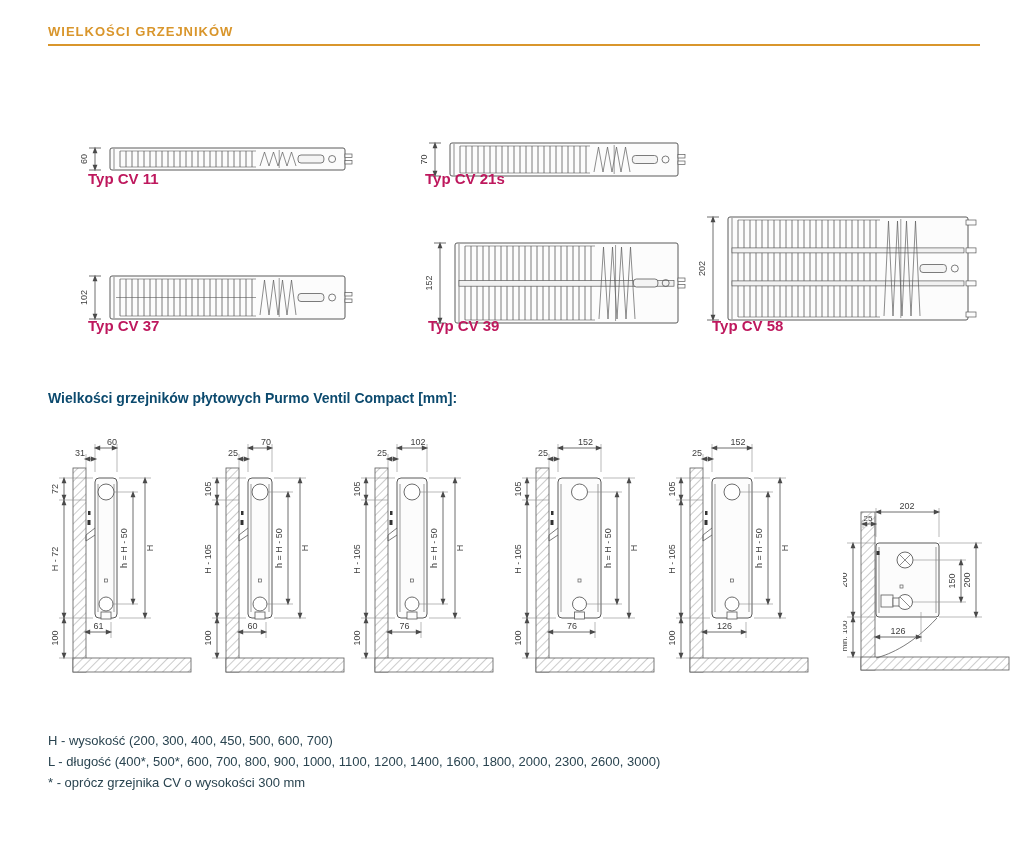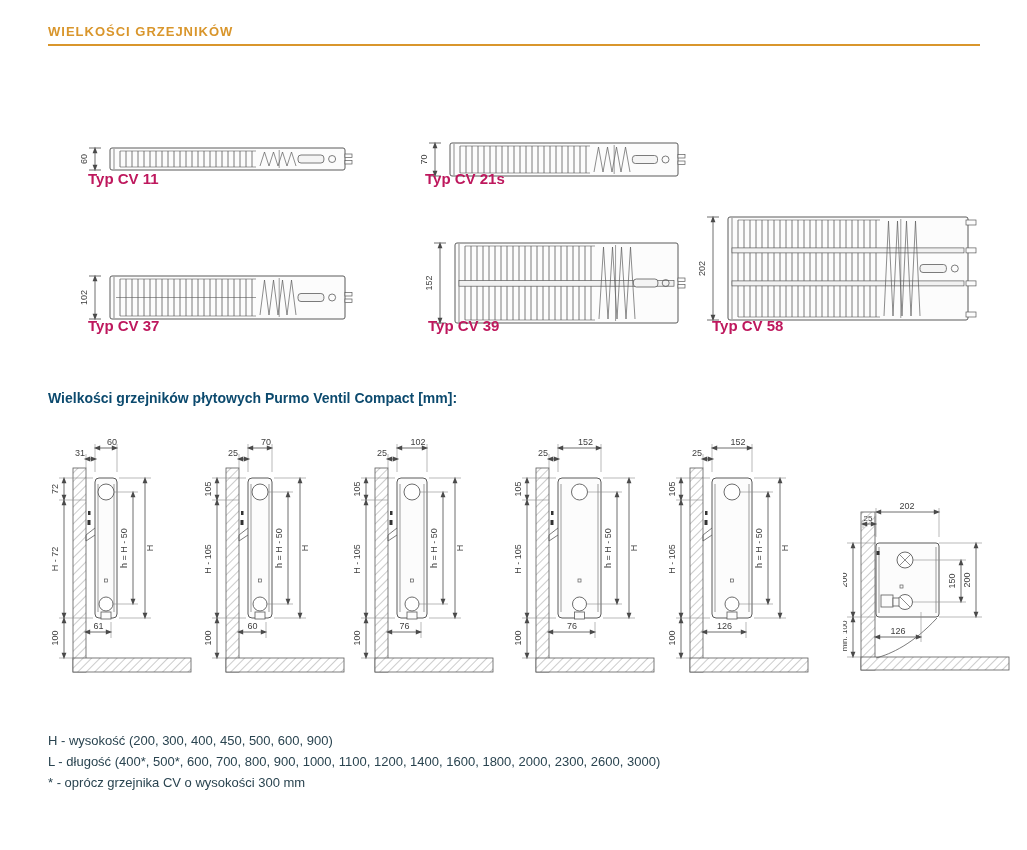--- a/index.html
+++ b/index.html
@@ -471,17 +471,17 @@
         <line x1="118" y1="90" x2="118" y2="128" stroke="#4a4a4a" stroke-width="0.8" marker-start="url(#c)" marker-end="url(#c)"></line>
         <text class="dim" x="112" y="109" transform="rotate(-90 112 109)" text-anchor="middle">150</text>
         <line x1="133" y1="73" x2="133" y2="143" stroke="#4a4a4a" stroke-width="0.8" marker-start="url(#c)" marker-end="url(#c)"></line>
         <text class="dim" x="127" y="108" transform="rotate(-90 127 108)" text-anchor="middle">200</text>
         <line x1="78" y1="140" x2="78" y2="170" stroke="#8a8a8a" stroke-width="0.6"></line>
         <line x1="34" y1="165" x2="76" y2="165" stroke="#4a4a4a" stroke-width="0.8" marker-start="url(#c)" marker-end="url(#c)"></line>
         <text class="dim" x="55" y="162" text-anchor="middle">126</text>
       </svg></div>
 
   <div class="legend">
-    <div>H - wysokość (200, 300, 400, 450, 500, 600, 900)</div>
+    <div>H - wysokość (200, 300, 400, 450, 500, 600, 700)</div>
     <div>L - długość (400*, 500*, 600, 700, 800, 900, 1000, 1100, 1200, 1400, 1600, 1800, 2000, 2300, 2600, 3000)</div>
     <div>* - oprócz grzejnika CV o wysokości 300 mm</div>
   </div>
 </div>
 
 </body></html>

